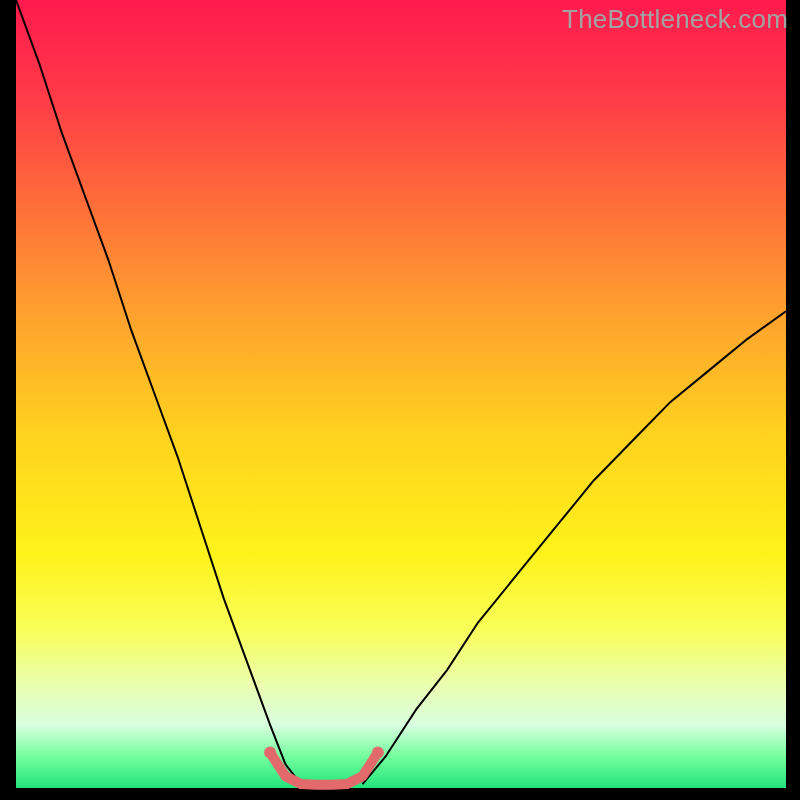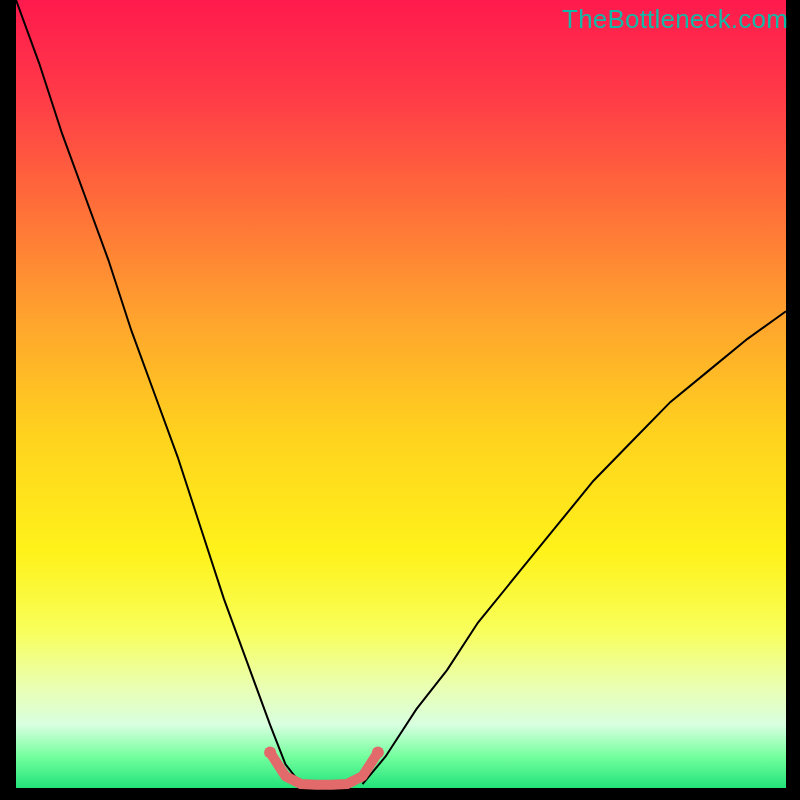--- a/index.html
+++ b/index.html
@@ -14,21 +14,21 @@
   .chart-container {
     position: relative;
     width: 800px;
     height: 800px;
     background: #000;
   }
   .watermark {
     position: absolute;
     top: 4px;
     right: 12px;
-    color: #14b8a6;
+    color: #a3a3a3;
     font-size: 26px;
     font-weight: 500;
     letter-spacing: 0.2px;
     z-index: 10;
   }
   svg {
     display: block;
   }
 </style>
 </head>

